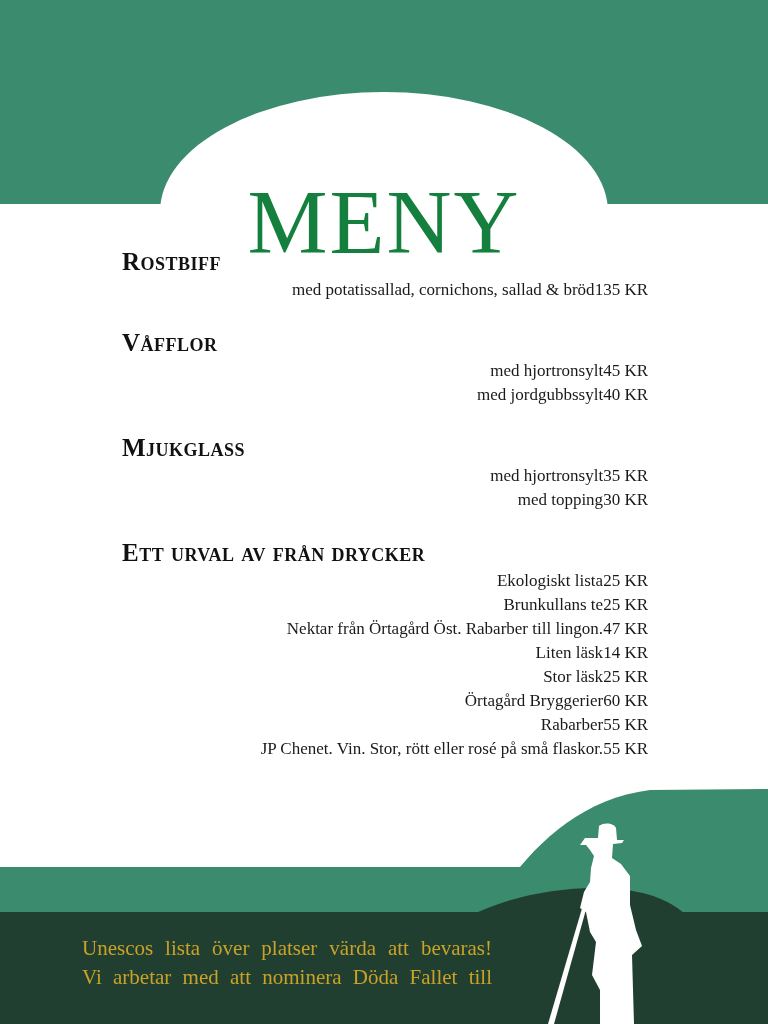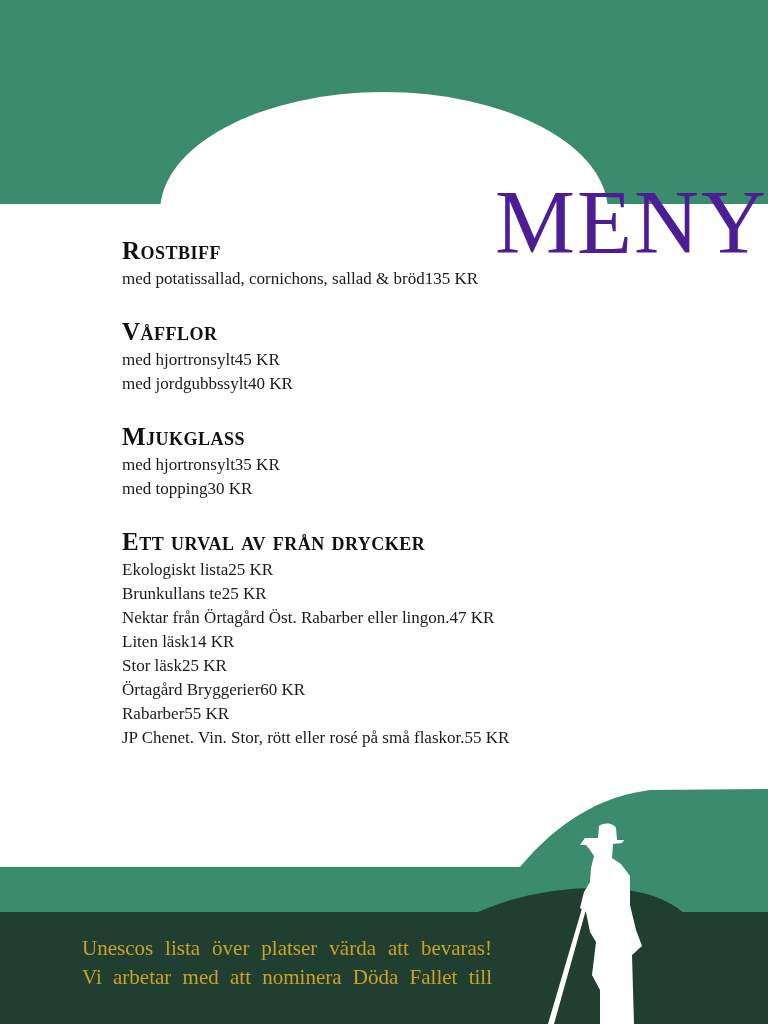--- a/index.html
+++ b/index.html
@@ -1,24 +1,24 @@
 <!DOCTYPE html>
 <html><head>
 <meta charset="utf-8">
 <style>
   html,body{margin:0;padding:0;}
   body{width:768px;height:1024px;position:relative;overflow:hidden;background:#ffffff;font-family:"Liberation Serif","DejaVu Serif",serif;color:#1a1a1a;}
   .top-band{position:absolute;left:0;top:0;width:768px;height:204px;background:#3b8c6e;}
   .top-oval{position:absolute;left:160px;top:92px;width:448px;height:240px;border-radius:50%;background:#ffffff;}
   .top-cover{position:absolute;left:0;top:204px;width:768px;height:140px;background:#ffffff;}
-  .title{position:absolute;left:0;top:118px;width:768px;text-align:right;font-size:90px;line-height:90px;font-weight:normal;letter-spacing:2px;color:#4c1d95;}
-  .menu{position:absolute;left:122px;top:236px;width:526px;}
+  .title{position:absolute;left:0;top:118px;width:768px;text-align:center;font-size:90px;line-height:90px;font-weight:normal;letter-spacing:2px;color:#15803d;}
+  .menu{position:absolute;left:122px;top:247px;width:526px;}
   .section{margin-bottom:26px;}
   .section-title{font-size:25px;line-height:30px;letter-spacing:0.5px;font-weight:bold;font-variant:small-caps;margin:0 0 1px 0;color:#111;}
-  .row{display:flex;justify-content:flex-start;font-size:17px;line-height:24px;}
+  .row{display:flex;justify-content:flex-end;font-size:17px;line-height:24px;}
   .row .price{text-align:right;white-space:nowrap;}
   .bottom-light{position:absolute;left:0;top:867px;width:768px;height:46px;background:#3b8c6e;}
   .bottom-dark{position:absolute;left:0;top:912px;width:768px;height:112px;background:#213f31;}
   .footer-svg{position:absolute;left:0;top:780px;width:768px;height:244px;}
   .footer-text{position:absolute;left:82px;top:934px;width:410px;color:#c9a227;font-size:21px;line-height:29px;text-align:justify;text-align-last:justify;}
 </style>
 </head>
 <body>
 
 <div class="top-band"></div>
@@ -63,21 +63,21 @@
     <div class="section-title">Ett urval av från drycker</div>
     <div class="row">
       <span>Ekologiskt lista</span>
       <span class="price">25 KR</span>
     </div>
     <div class="row">
       <span>Brunkullans te</span>
       <span class="price">25 KR</span>
     </div>
     <div class="row">
-      <span>Nektar från Örtagård Öst. Rabarber eller lingon.</span>
+      <span>Nektar från Örtagård Öst. Rabarber till lingon.</span>
       <span class="price">47 KR</span>
     </div>
     <div class="row">
       <span>Liten läsk</span>
       <span class="price">14 KR</span>
     </div>
     <div class="row">
       <span>Stor läsk</span>
       <span class="price">25 KR</span>
     </div>

